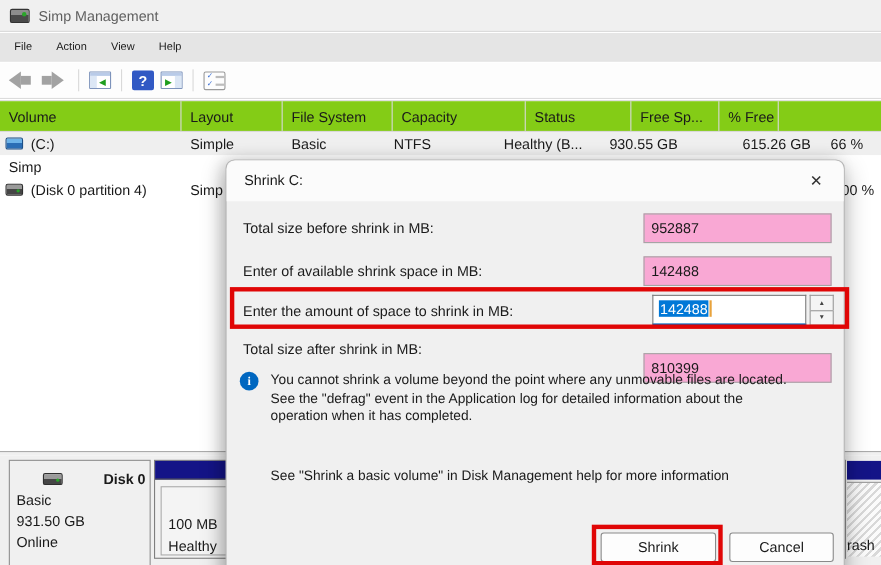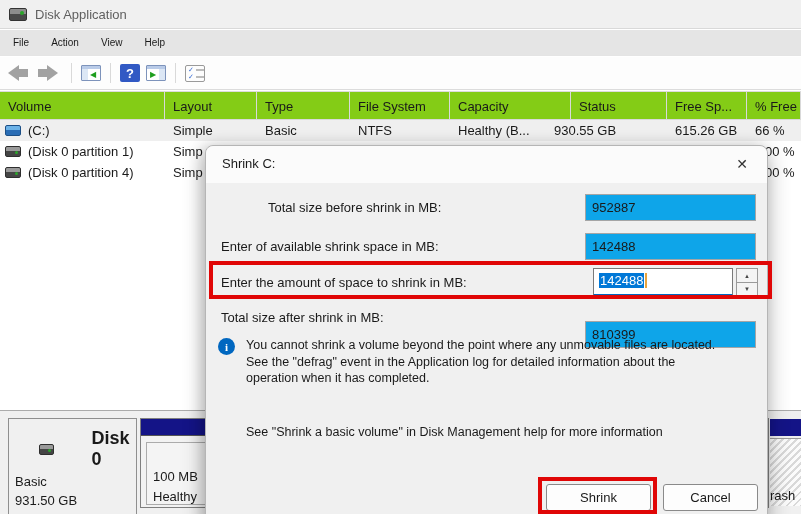--- a/index.html
+++ b/index.html
@@ -63,42 +63,42 @@
   .drive .dot{position:absolute;right:2px;bottom:2px;width:3px;height:3px;border-radius:50%;background:var(--green);}
   .frag-pct{padding-left:18px !important;}
 
   
   .pane-split{position:absolute;left:0;top:410px;width:801px;height:4px;background:#f0f0f0;border-top:1px solid #ababab;}
   .bottompane{position:absolute;left:0;top:414px;width:801px;height:100px;background:#f0f0f0;}
   .diskbox{position:absolute;left:8px;top:4px;width:129px;height:110px;border:1px solid #8f8f8f;background:#f0f0f0;font-size:13px;color:#1a1a1a;}
   .diskbox .hdr{display:flex;align-items:center;gap:5px;margin:9px 0 3px 30px;}
   .diskbox .hdr .drv{width:18px;height:11px;border-radius:2px;background:linear-gradient(#9a9a9a 0 45%,#454545 45% 100%);border:1px solid #2e2e2e;position:relative;}
   .diskbox .hdr .drv .dot{position:absolute;right:2px;bottom:2px;width:3px;height:3px;border-radius:50%;background:var(--green);}
-  .diskbox .hdr b{font-size:18px;padding-left:32px;}
+  .diskbox .hdr b{font-size:13px;padding-left:32px;}
   .diskbox .ln{margin:4px 0 0 6px;}
   .partblock{position:absolute;left:140px;top:4px;width:140px;height:90px;border:1px solid #7f7f7f;background:#f2f2f2;}
   .partblock .bar{height:17px;background:var(--partition_navy);border-bottom:1px solid #555;}
   .partblock .body{position:absolute;left:5px;right:5px;top:23px;bottom:2px;border:1px solid #ababab;background:#f4f4f4;
     font-size:13px;color:#1a1a1a;padding:24px 0 0 6px;line-height:20px;}
   .rightpart{position:absolute;left:768px;top:4px;width:33px;height:90px;border-left:1px solid #7f7f7f;}
   .rightpart .bar{position:absolute;left:1px;top:1px;right:0;height:17px;background:var(--partition_navy);}
   .rightpart .hatch{position:absolute;left:1px;top:20px;right:0;bottom:2px;
     background:repeating-linear-gradient(135deg,#fbfbfb 0 3px,#d9d9d9 3px 5px);border-top:1px solid #9a9a9a;}
   .rightpart .frag{position:absolute;left:1px;top:70px;font-size:13px;color:#1a1a1a;background:transparent;}
 
   
   .dialog{position:absolute;left:205px;top:145px;width:563px;height:380px;background:#f0f0f0;
     border:1px solid #b5b5b5;border-radius:8px 8px 0 0;z-index:10;
     box-shadow:0 8px 22px rgba(0,0,0,0.30), -4px 0 14px rgba(0,0,0,0.12);}
   .dlg-titlebar{position:relative;height:37px;background:#fbfbfb;border-radius:8px 8px 0 0;}
   .dlg-title{position:absolute;left:16px;top:10px;font-size:13px;color:#1a1a1a;}
   .dlg-close{position:absolute;right:14px;top:7px;width:22px;height:22px;font-size:14px;color:#333;
     display:flex;align-items:center;justify-content:center;cursor:default;}
   .dlg-label{position:absolute;left:15px;font-size:13px;color:#1a1a1a;}
-  .ro-field{position:absolute;left:379px;width:171px;height:27px;background:#0ea5e9;border:1px solid #a5a5a5;
+  .ro-field{position:absolute;left:379px;width:171px;height:27px;background:#f9a8d4;border:1px solid #a5a5a5;
     font-size:13px;color:#1a1a1a;padding:5px 0 0 6px;}
   .spin-field{position:absolute;left:387px;top:122px;width:140px;height:28px;background:#fff;
     border:1px solid #7a7a7a;border-bottom:2px solid var(--info_blue);font-size:13px;padding:4px 0 0 5px;display:flex;align-items:flex-start;}
   .spin-field .sel{background:var(--selection_blue);color:#fff;padding:0 1px;}
   .spin-field .caret{display:inline-block;width:2px;height:15px;background:#e8a33d;margin-left:1px;}
   .spin-btns{position:absolute;left:530px;top:122px;width:22px;height:28px;}
   .spin-btn{width:22px;height:14px;background:#f4f4f4;border:1px solid #9a9a9a;font-size:6px;color:#444;
     display:flex;align-items:center;justify-content:center;}
   .spin-btn.up{border-bottom:none;}
   .info-icon{position:absolute;left:12px;top:192px;width:17px;height:17px;border-radius:50%;background:var(--info_blue);
@@ -118,21 +118,21 @@
 </style>
 </head>
 <body>
 
 <div id="screen">
 
   <div class="titlebar">
     <div class="app-icon">
         <span class="dot"></span>
       </div>
-    <span class="title">Disk Application</span>
+    <span class="title">Simp Management</span>
   </div>
 
   <div class="menubar">
     <span class="menu-item">File</span>
     <span class="menu-item">Action</span>
     <span class="menu-item">View</span>
     <span class="menu-item">Help</span>
   </div>
 
   <div class="toolbar">
@@ -169,21 +169,20 @@
           <span class="ck">✓</span>
           <span class="ln"></span>
         </span>
     </div>
   </div>
 
   <div class="listview">
     <div class="lv-header">
       <div class="hc w0">Volume</div>
       <div class="hc w1">Layout</div>
-      <div class="hc w2">Type</div>
       <div class="hc w3">File System</div>
       <div class="hc w5">Capacity</div>
       <div class="hc w4">Status</div>
       <div class="hc w6">Free Sp...</div>
       <div class="hc w7">% Free</div>
     </div>
 
     <div class="lv-row selected">
       <div class="c w0 volcell">
         <span class="drive blue"></span>
@@ -192,26 +191,20 @@
       <div class="c w1">Simple</div>
       <div class="c w2">Basic</div>
       <div class="c w3">NTFS</div>
       <div class="c w4">Healthy (B...</div>
       <div class="c w5">930.55 GB</div>
       <div class="c w6">615.26 GB</div>
       <div class="c w7">66 %</div>
     </div>
 
     <div class="lv-row">
-      <div class="c w0 volcell">
-        <span class="drive dark">
-            <span class="dot"></span>
-          </span>
-        <span>(Disk 0 partition 1)</span>
-      </div>
       <div class="c w1">Simp</div>
       <div class="c w2"></div>
       <div class="c w3"></div>
       <div class="c w4"></div>
       <div class="c w5"></div>
       <div class="c w6"></div>
       <div class="c w7 frag-pct">00 %</div>
     </div>
 
     <div class="lv-row">
@@ -259,21 +252,21 @@
       <div class="frag">rash</div>
     </div>
   </div>
 
   <div class="dialog">
     <div class="dlg-titlebar">
       <span class="dlg-title">Shrink C:</span>
       <span class="dlg-close">✕</span>
     </div>
 
-    <div class="dlg-label" style="top:54px;margin-left:47px;">Total size before shrink in MB:</div>
+    <div class="dlg-label" style="top:54px;">Total size before shrink in MB:</div>
     <div class="ro-field" style="top:48px;">952887</div>
 
     <div class="dlg-label" style="top:93px;">Enter of available shrink space in MB:</div>
     <div class="ro-field" style="top:87px;">142488</div>
 
     <div class="dlg-label" style="top:129px;">Enter the amount of space to shrink in MB:</div>
     <div class="spin-field">
       <span class="sel">142488</span>
       <span class="caret"></span>
     </div>

